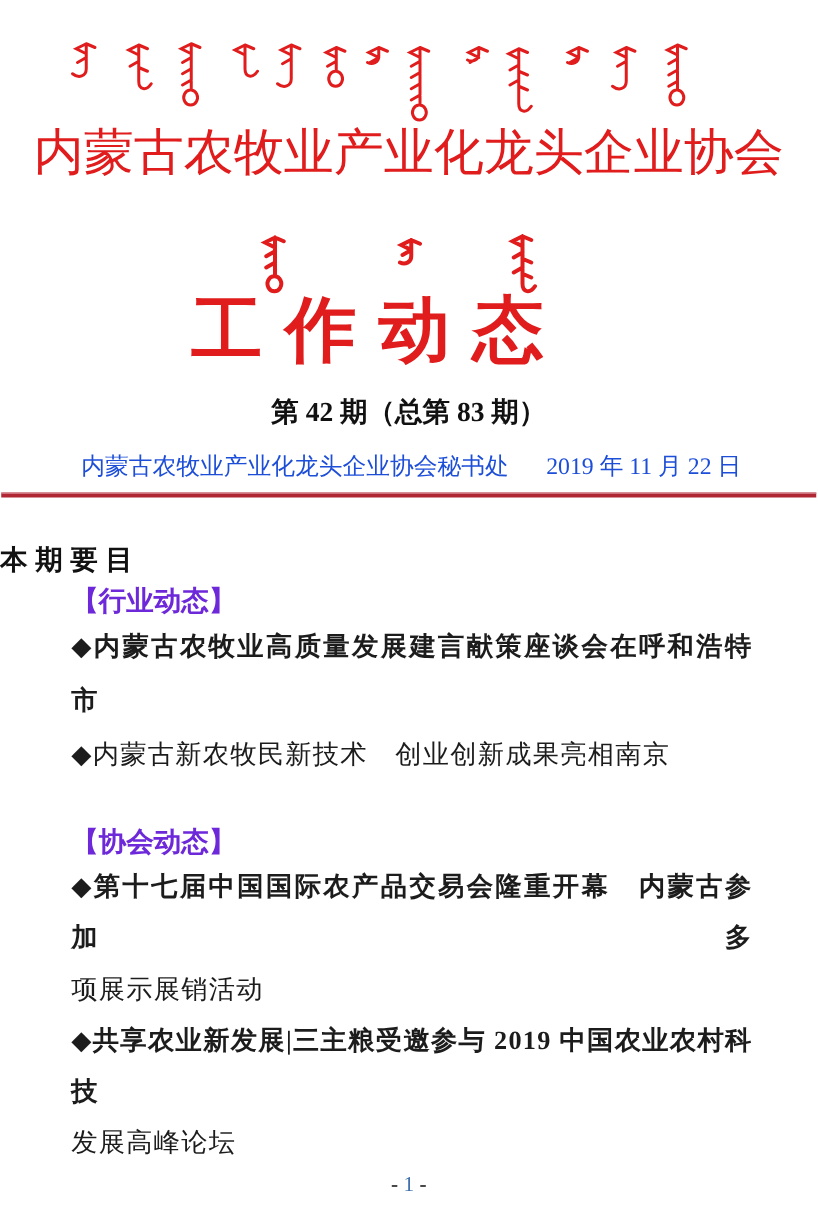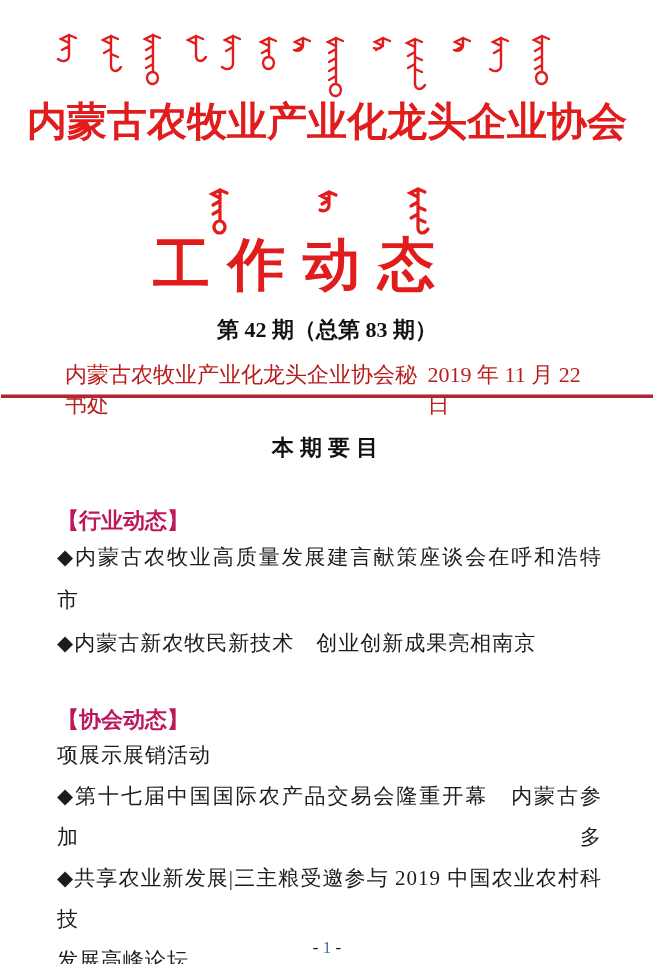--- a/index.html
+++ b/index.html
@@ -11,59 +11,59 @@
   }
   html,body{margin:0;padding:0;background:#fff;}
   .page{
     position:relative;width:654px;height:964px;background:#fff;
     overflow:hidden;font-family:var(--serif);color:var(--ink);
   }
   .mongol-layer{position:absolute;left:0;top:0;width:654px;height:964px;pointer-events:none;}
   .mongol-layer svg{position:absolute;}
   .org-title{
     position:absolute;top:96px;left:0;width:654px;margin:0;
-    text-align:center;font-family:var(--serif);font-weight:bold;
+    text-align:center;font-family:var(--serif);font-weight:normal;
     font-size:40px;line-height:52px;color:var(--accent);white-space:nowrap;
     letter-spacing:0px;
   }
   .bulletin-title{
     position:absolute;top:234px;left:0;width:588px;margin:0;
     text-align:center;font-family:var(--serif);font-weight:bold;
     font-size:57px;line-height:62px;color:var(--accent);
     letter-spacing:18px;padding-left:18px;box-sizing:border-box;white-space:nowrap;
   }
   .issue-line{
     position:absolute;top:315px;left:0;width:654px;
     text-align:center;font-family:var(--serif);font-weight:bold;
     font-size:22px;color:#111;
   }
   .pub-row{
     position:absolute;top:360px;left:65px;right:61px;
     display:flex;justify-content:space-between;align-items:baseline;
-    font-family:var(--serif);font-size:22px;color:#b91c1c;
+    font-family:var(--serif);font-size:19px;color:#1d4ed8;
   }
   .red-rule{
     position:absolute;top:394px;left:1px;right:1px;height:3px;
     background:var(--rule);border-top:1px solid #d98a92;
   }
   .toc-title{
     position:absolute;top:433px;left:0;width:600px;
-    text-align:center;font-family:var(--sans);font-weight:bold;
-    font-size:22px;color:#111;padding-left:25px;
+    text-align:left;font-family:var(--sans);font-weight:bold;
+    font-size:22px;color:#111;
   }
   .toc{position:absolute;top:466px;left:57px;right:52px;}
   .toc-header{
     font-family:var(--sans);font-weight:bold;font-size:22px;
-    line-height:30px;color:#be185d;margin-top:40px;
+    line-height:30px;color:#6d28d9;
   }
   .toc-line{
     font-family:var(--serif);font-size:21px;line-height:43px;
     color:#1c1c1c;letter-spacing:1px;
   }
-  .toc-line.just{text-align:justify;text-align-last:justify;}
+  .toc-line.just{text-align:justify;text-align-last:justify;font-weight:bold;}
   .toc-section + .toc-section{margin-top:34px;}
   .toc-section:nth-child(2) .toc-line{line-height:41px;}
   .footer{
     position:absolute;top:938px;left:0;width:654px;
     text-align:center;font-family:var(--serif);font-size:17px;color:#111;
   }
   .footer .pnum{color:#3f6fae;}
 </style>
 </head>
 <body>
@@ -137,22 +137,22 @@
   <div class="toc-title">本 期 要 目</div>
 
   <div class="toc" id="toc">
       <div class="toc-section">
         <div class="toc-header">【行业动态】</div>
         <div class="toc-line just">◆内蒙古农牧业高质量发展建言献策座谈会在呼和浩特市</div>
         <div class="toc-line">◆内蒙古新农牧民新技术　创业创新成果亮相南京</div>
       </div>
       <div class="toc-section">
         <div class="toc-header">【协会动态】</div>
+        <div class="toc-line just">◆第十七届中国国际农产品交易会隆重开幕　内蒙古参加多</div>
         <div class="toc-line">项展示展销活动</div>
-        <div class="toc-line just">◆第十七届中国国际农产品交易会隆重开幕　内蒙古参加多</div>
         <div class="toc-line just">◆共享农业新发展|三主粮受邀参与 2019 中国农业农村科技</div>
         <div class="toc-line">发展高峰论坛</div>
       </div>
     </div>
 
   <div class="footer"><span>- </span><span class="pnum">1</span><span> -</span></div>
 
 </div>
 
 </body></html>

